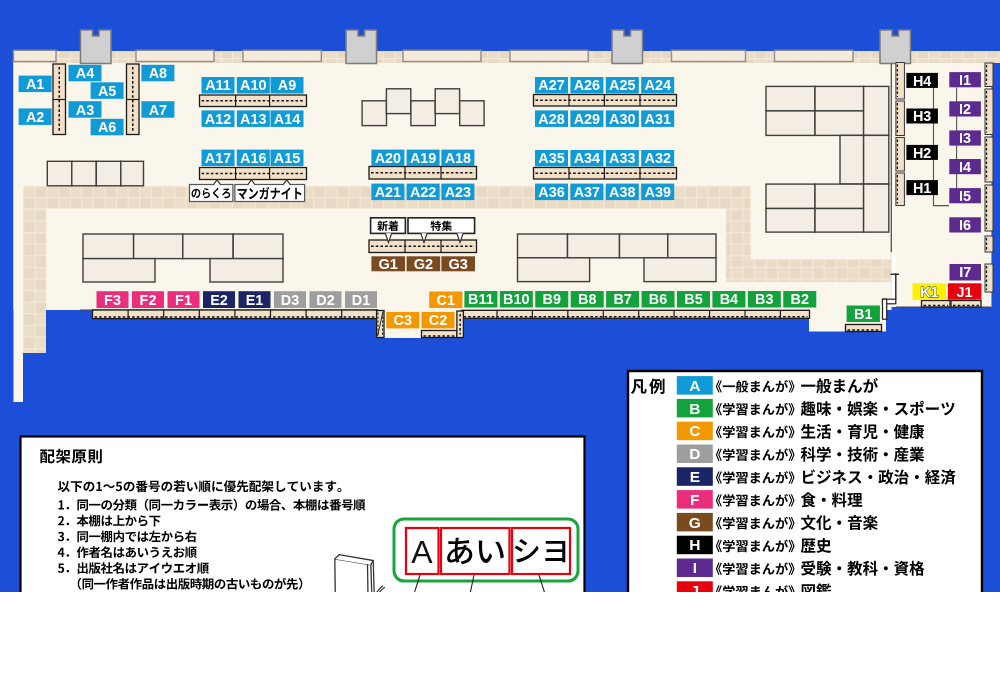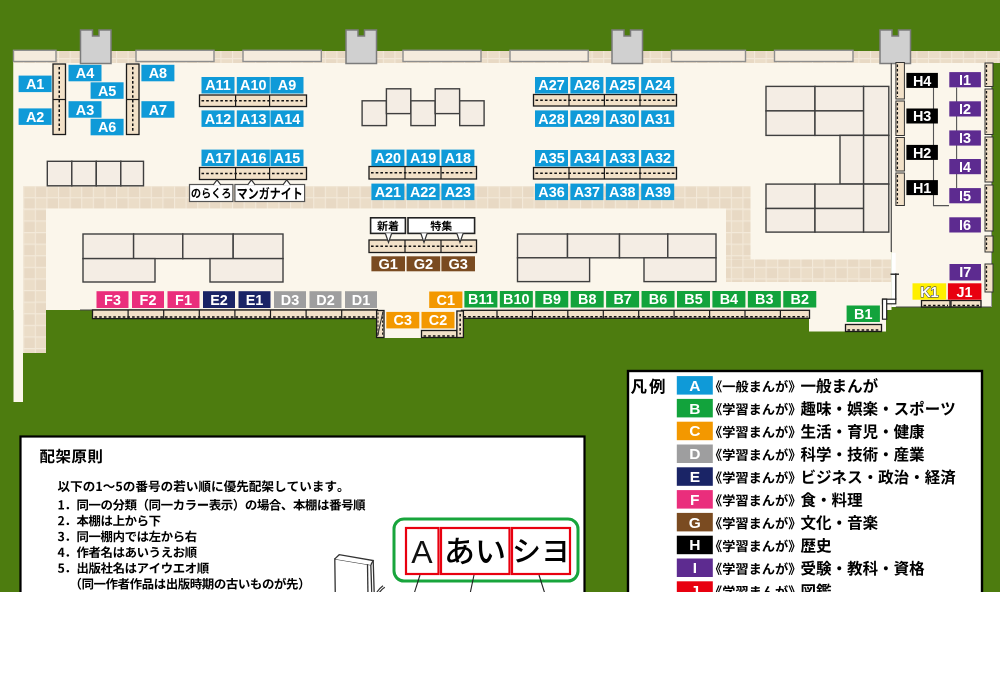--- a/index.html
+++ b/index.html
@@ -1,14 +1,14 @@
 <!DOCTYPE html>
 <html><head><meta charset="utf-8"><style>
 html,body{margin:0;padding:0;background:#fff;}
-#map{position:relative;width:1000px;height:592px;background:#4d7c0f;overflow:hidden;}
+#map{position:relative;width:1000px;height:592px;background:#1d4ed8;overflow:hidden;}
 svg{display:block}
 </style></head><body>
 <div id="map">
 <svg width="1000" height="700" viewBox="0 0 1000 700">
 
 <g>
         <rect x="13.5" y="57" width="878" height="253" fill="#FBF6EB"></rect>
       </g>
 
 <g>

